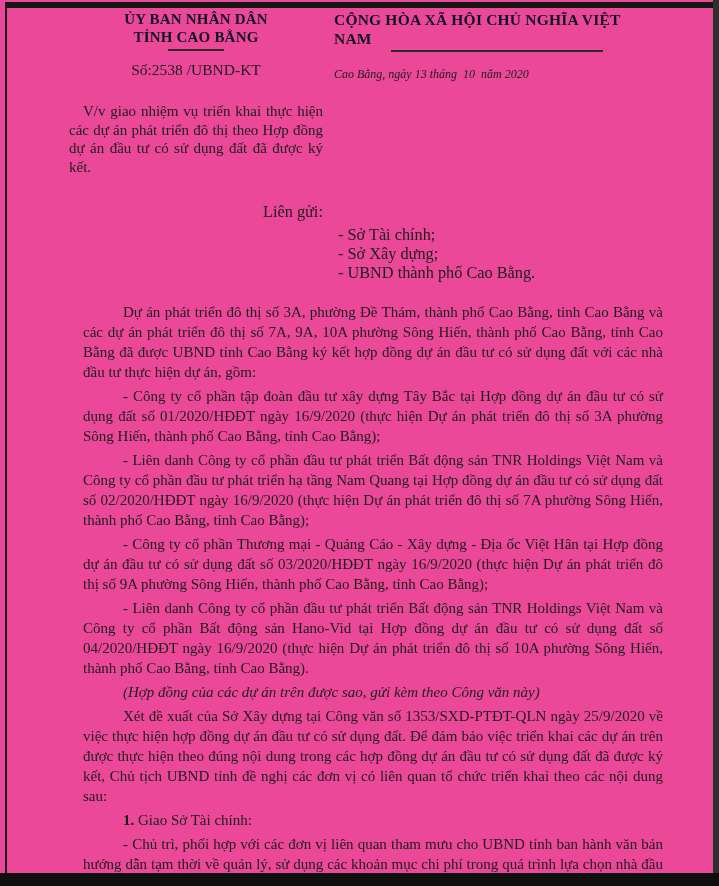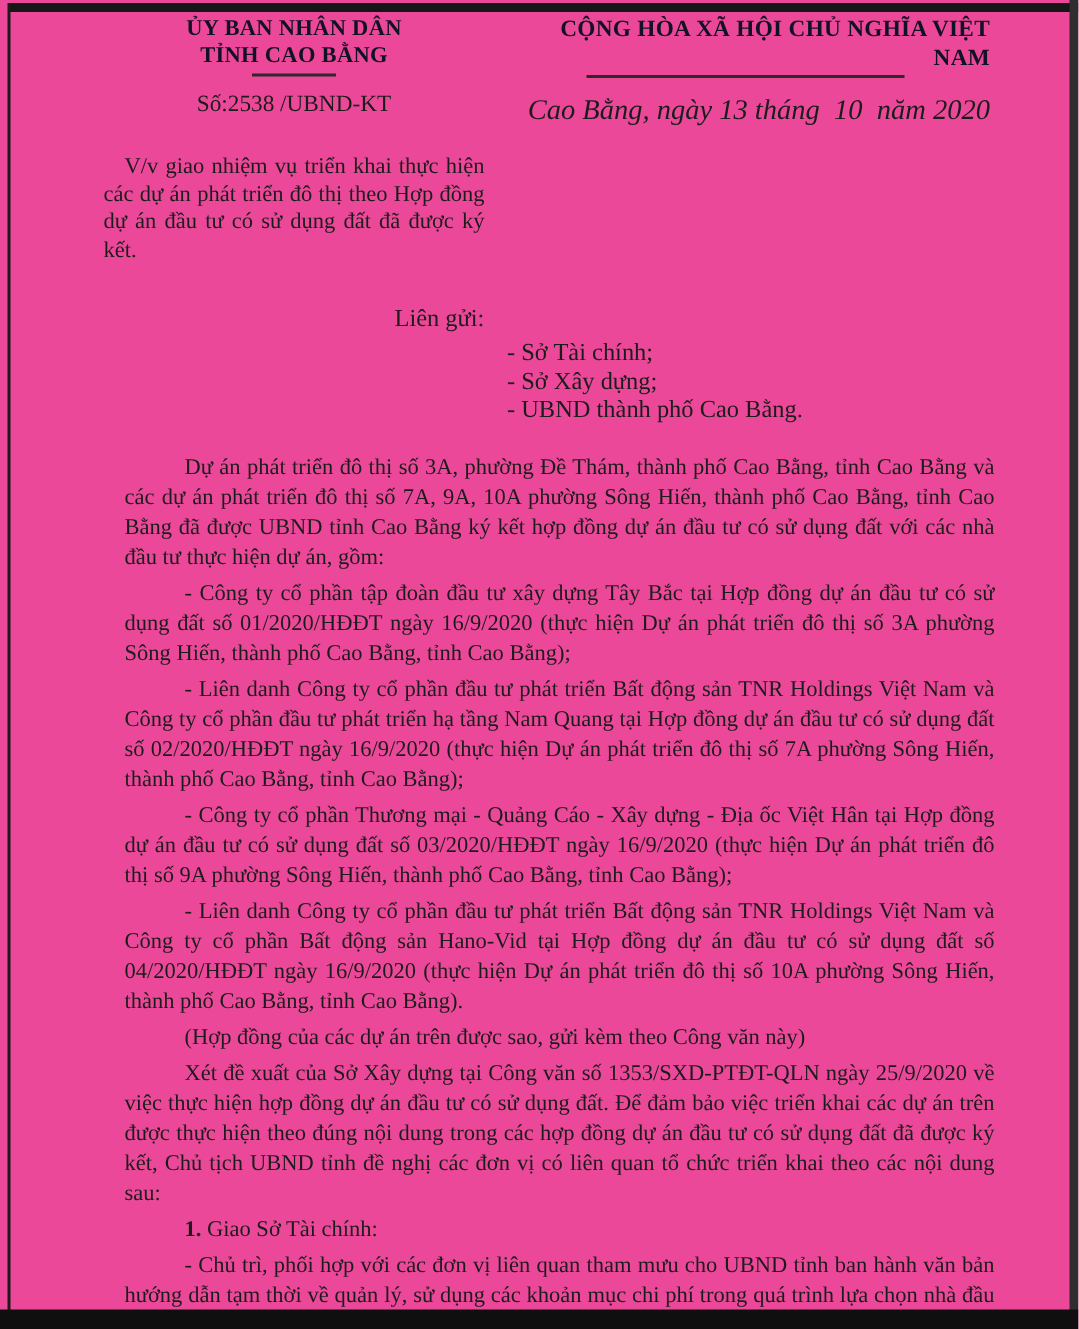--- a/index.html
+++ b/index.html
@@ -16,51 +16,51 @@
   .frame-top    { position: absolute; top: 2px; left: 6px; right: 0; height: 6px; background: #161616; }
   .frame-left   { position: absolute; top: 2px; left: 5px; width: 2px; bottom: 6px; background: #1b1b1b; }
   .frame-right  { position: absolute; top: 0; right: 0; width: 6px; height: 100%; background: #2e2e2e; }
   .frame-bottom { position: absolute; bottom: 0; left: 0; width: 100%; height: 13px; background: #0f0f0f; z-index: 5; }
 
   .content { position: absolute; top: 10px; left: 7px; right: 6px; }
 
   
   .header { display: flex; align-items: flex-start; }
   .header-left { width: 272px; margin-left: 53px; text-align: center; }
-  .header-right { width: 326px; margin-left: 2px; text-align: right; }
+  .header-right { width: 326px; margin-left: 2px; text-align: left; }
 
   .org-line {
     font-size: 15px; font-weight: bold; line-height: 18px;
     color: #121225; letter-spacing: 0.2px;
   }
   .rule-short { width: 56px; height: 2px; background: #2a2a2a; margin: 3px auto 9px; }
   .doc-number { font-size: 15.5px; line-height: 19px; margin-top: 1px; }
   .subject {
     width: 254px; margin: 23px auto 0; text-align: justify;
     font-size: 15px; line-height: 18.5px; text-indent: 14px;
   }
 
   .national-title { font-size: 15.5px; font-weight: bold; line-height: 19px; color: #121225; letter-spacing: 0.2px; }
   .motto { font-size: 16.5px; font-weight: bold; line-height: 20px; margin-top: 2px; color: #121225; }
   .rule-motto { width: 212px; height: 2px; background: #2a2a2a; margin: 2px auto 12px; }
-  .date-line { font-style: italic; font-size: 19px; line-height: 20px; white-space: pre-wrap; }
+  .date-line { font-style: italic; font-size: 12px; line-height: 20px; white-space: pre-wrap; }
 
   
   .recipients { margin-top: 26px; font-size: 16.3px; }
   .kg-label { margin-left: 256px; line-height: 20px; }
   .kg-list { margin-left: 331px; margin-top: 3px; }
   .kg-item { line-height: 19px; }
 
   
   .docbody {
     margin: 20px 50px 0 76px;
     font-size: 15px; line-height: 20px; text-align: justify;
   }
   .para { margin: 0 0 4px 0; text-indent: 40px; }
-  .note { }
+  .note { font-style: italic; }
   .bold { font-weight: bold; }
 </style>
 </head>
 <body>
 
 <div class="page">
   <div class="frame-top"></div>
   <div class="frame-left"></div>
   <div class="frame-right"></div>
   <div class="frame-bottom"></div>

